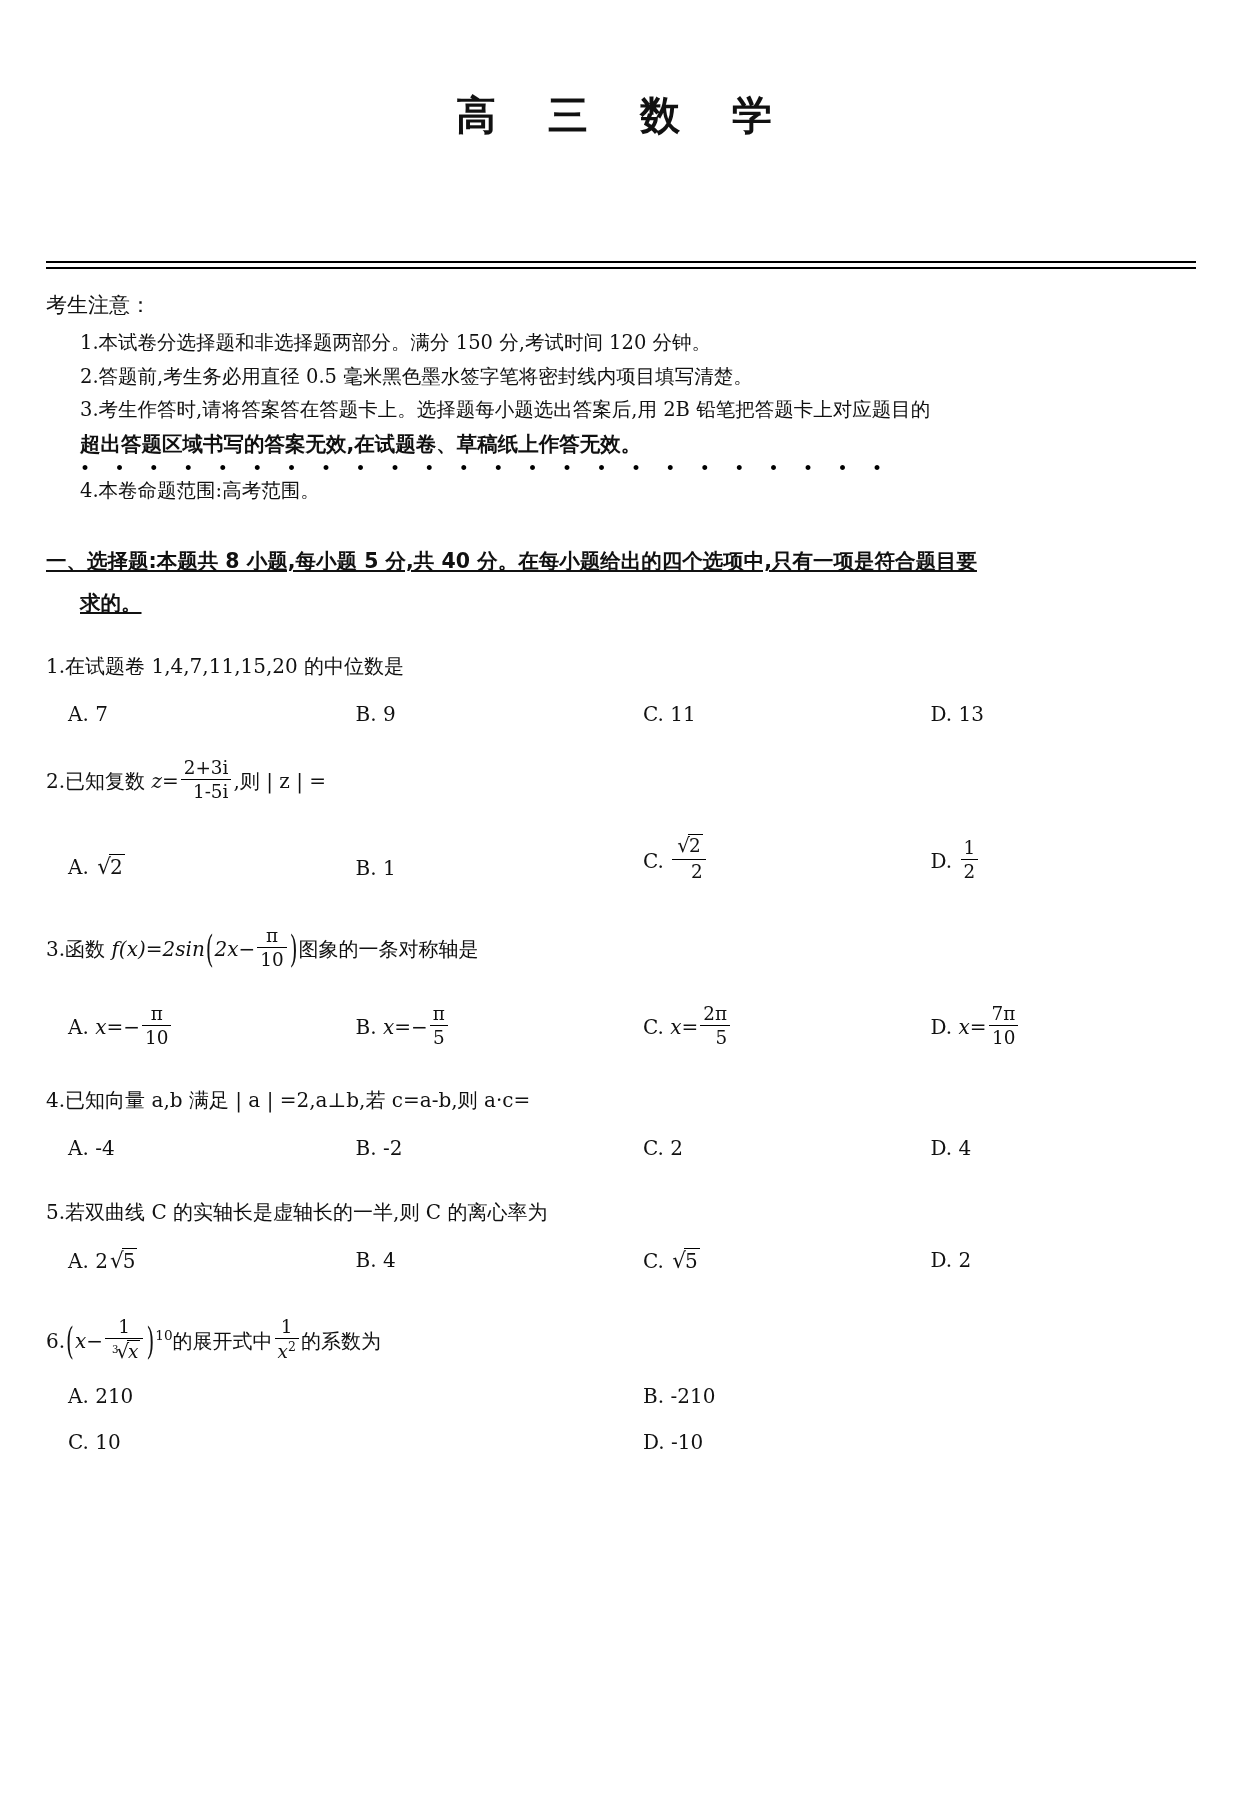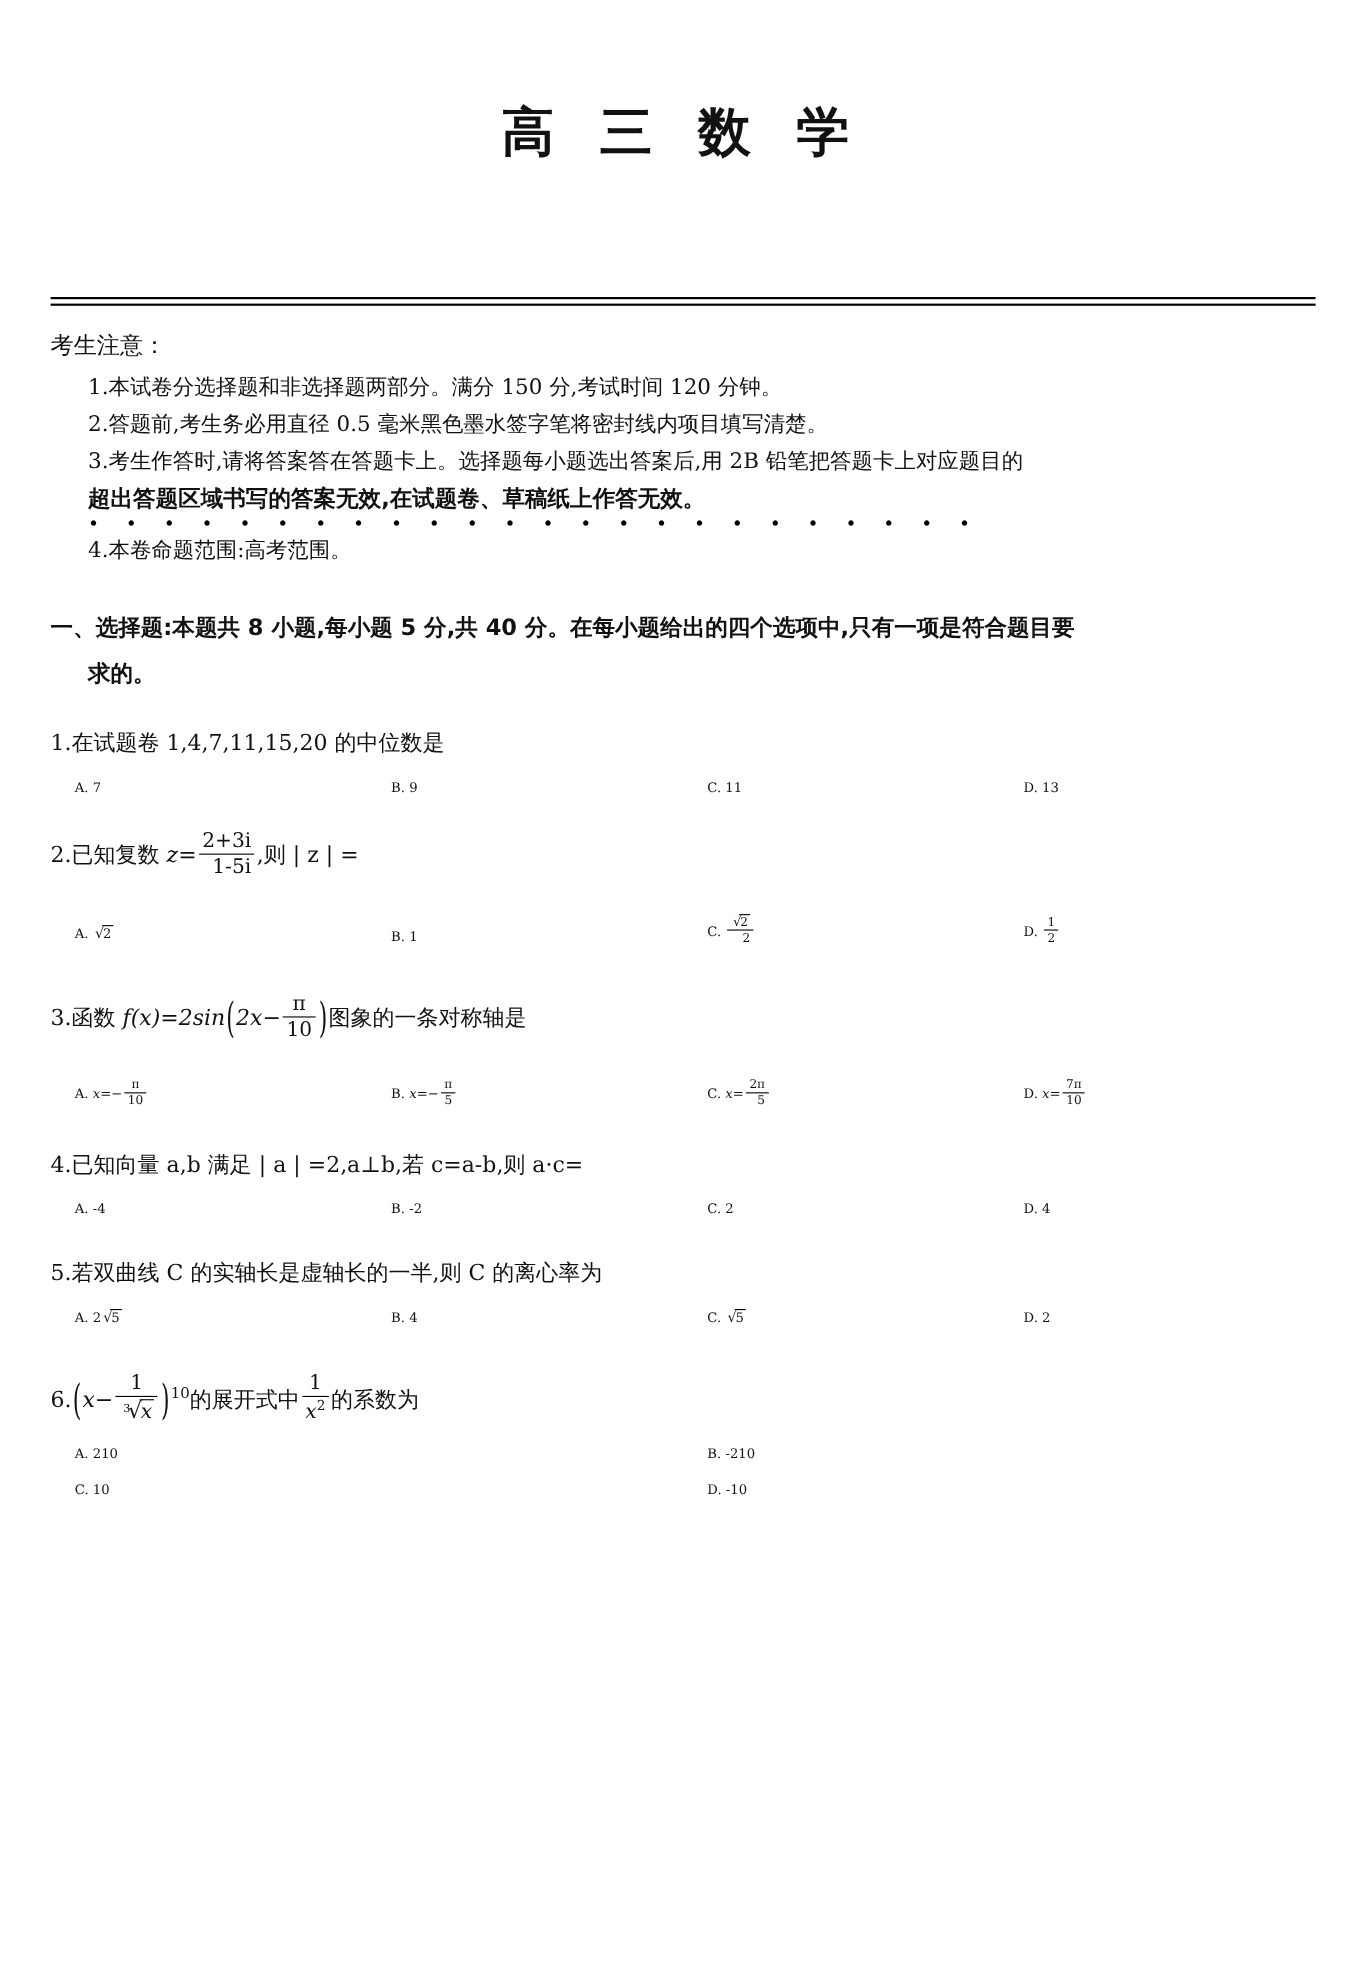--- a/index.html
+++ b/index.html
@@ -16,25 +16,25 @@
   }
   .page {
     width: 1242px;
     min-height: 1793px;
     box-sizing: border-box;
     padding: 0 46px 0 46px;
     position: relative;
   }
   .doc-title {
     text-align: center;
-    font-size: 48px;
+    font-size: 40px;
     font-weight: bold;
     letter-spacing: 14px;
     margin-top: 88px;
-    font-family: Liberation Sans, sans-serif;
+    font-family: Liberation Mono, monospace;
   }
   .double-rule {
     margin-top: 118px;
     border-top: 2px solid #000;
     border-bottom: 2px solid #000;
     height: 4px;
     box-sizing: content-box;
   }
   .notice-head {
     margin-top: 22px;
@@ -67,33 +67,34 @@
     font-size: 17px;
     line-height: 0.7;
     color: #000;
   }
   .section-head {
     margin-top: 34px;
     font-size: 20.5px;
     font-weight: bold;
     font-family: "DejaVu Sans", "Liberation Sans", sans-serif;
     line-height: 2.05;
+    text-decoration: underline;
   }
   .q {
     margin-top: 26px;
     font-size: 20px;
     line-height: 1.6;
   }
   .q-stem {
     margin-bottom: 4px;
   }
   .opts {
     display: flex;
     margin-top: 16px;
-    font-size: 12px;
+    font-size: 20px;
   }
   .opts.four > div {
     width: 25%;
     box-sizing: border-box;
     padding-left: 22px;
   }
   .opts.stack {
     display: block;
   }
   .opts.stack .row {

